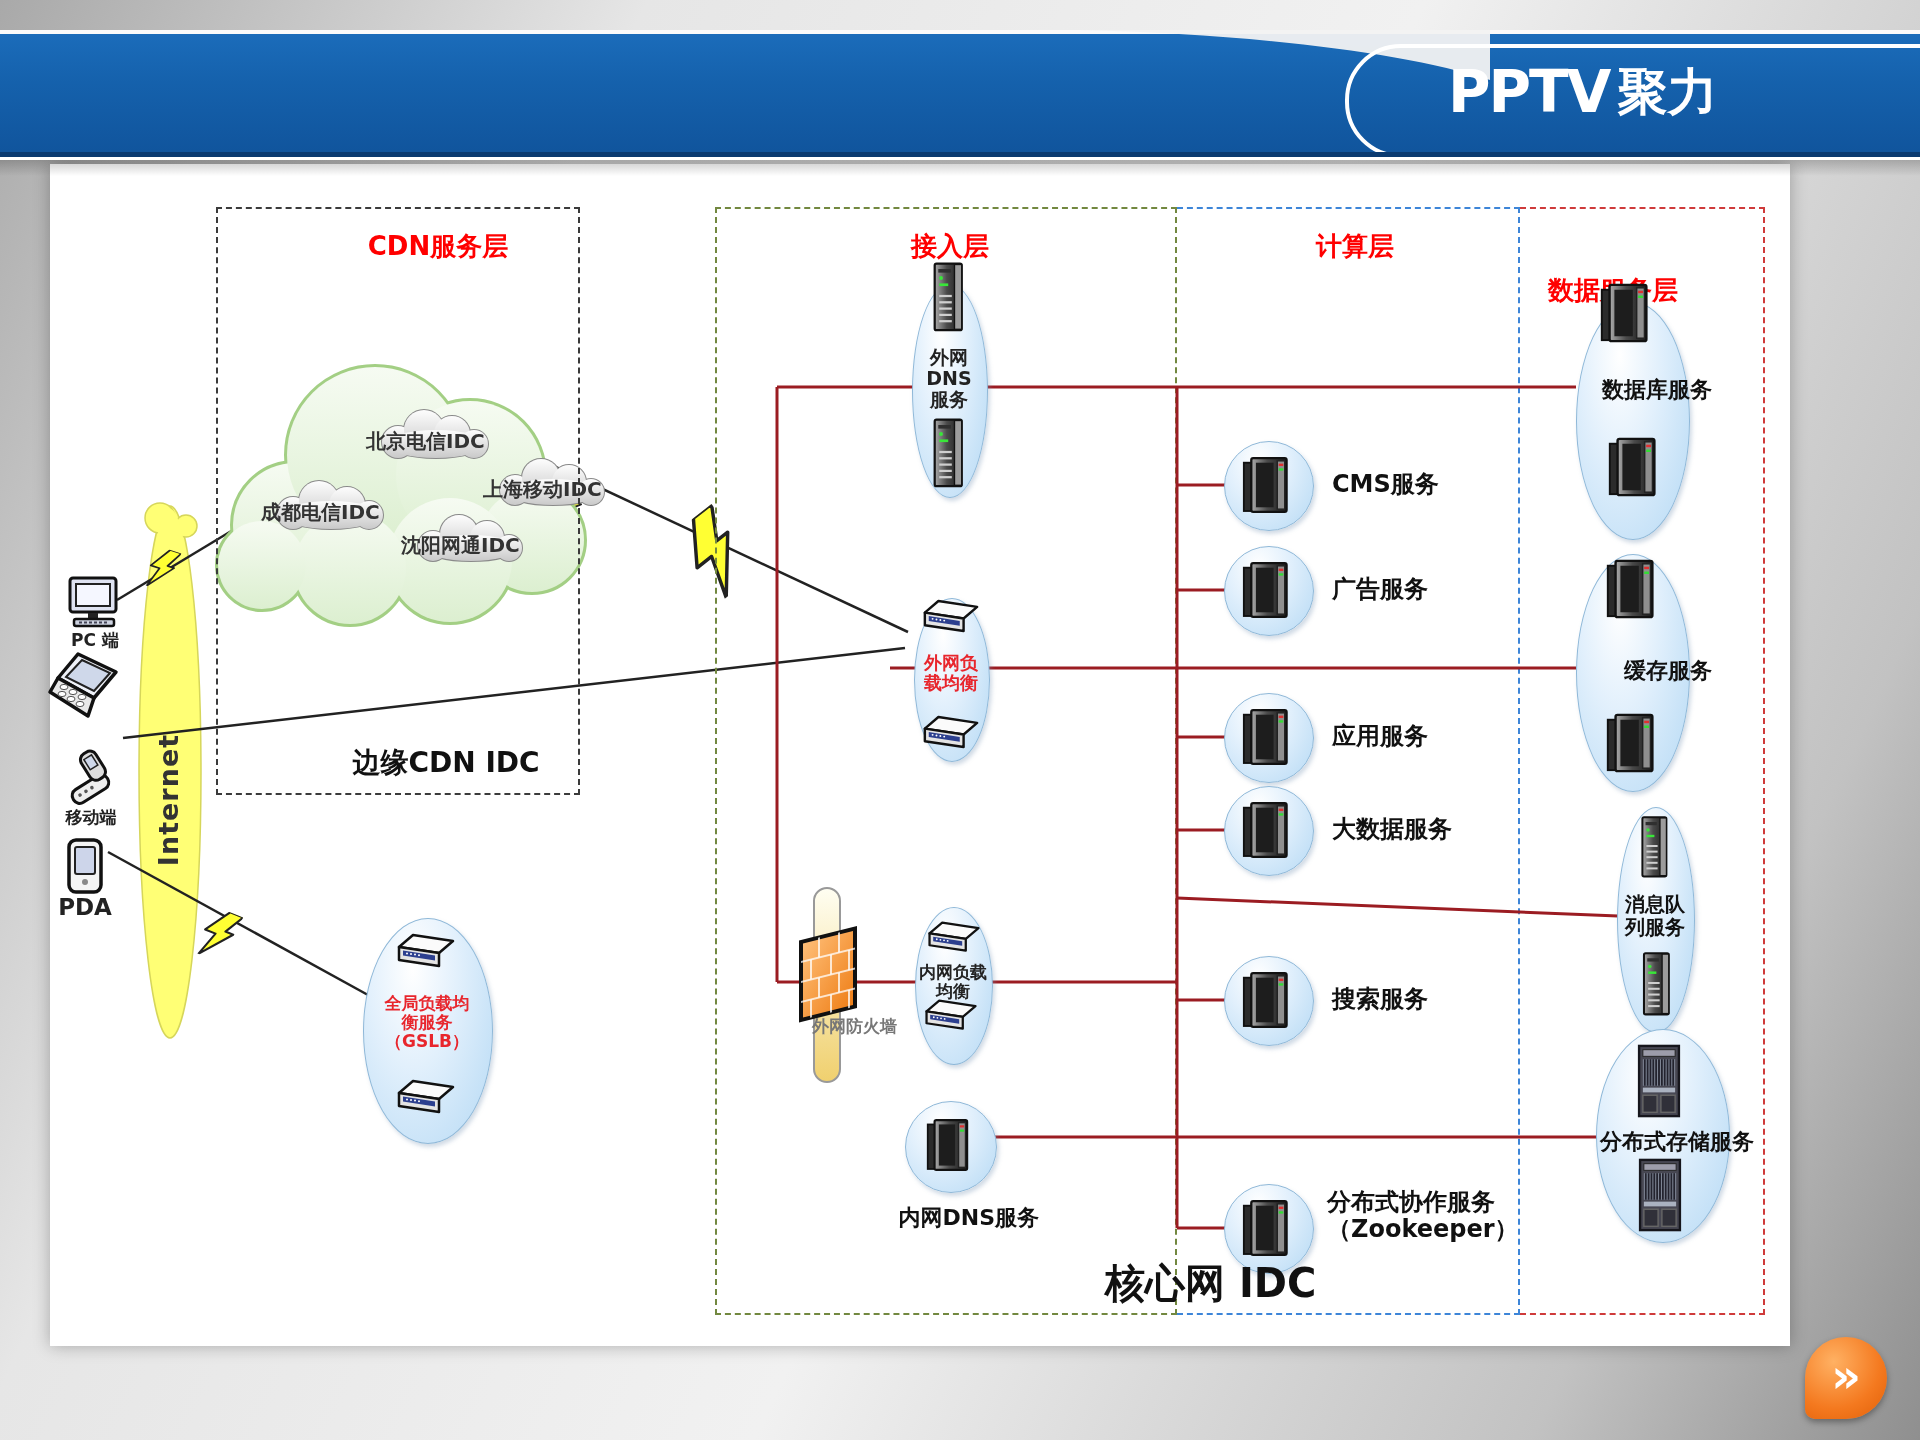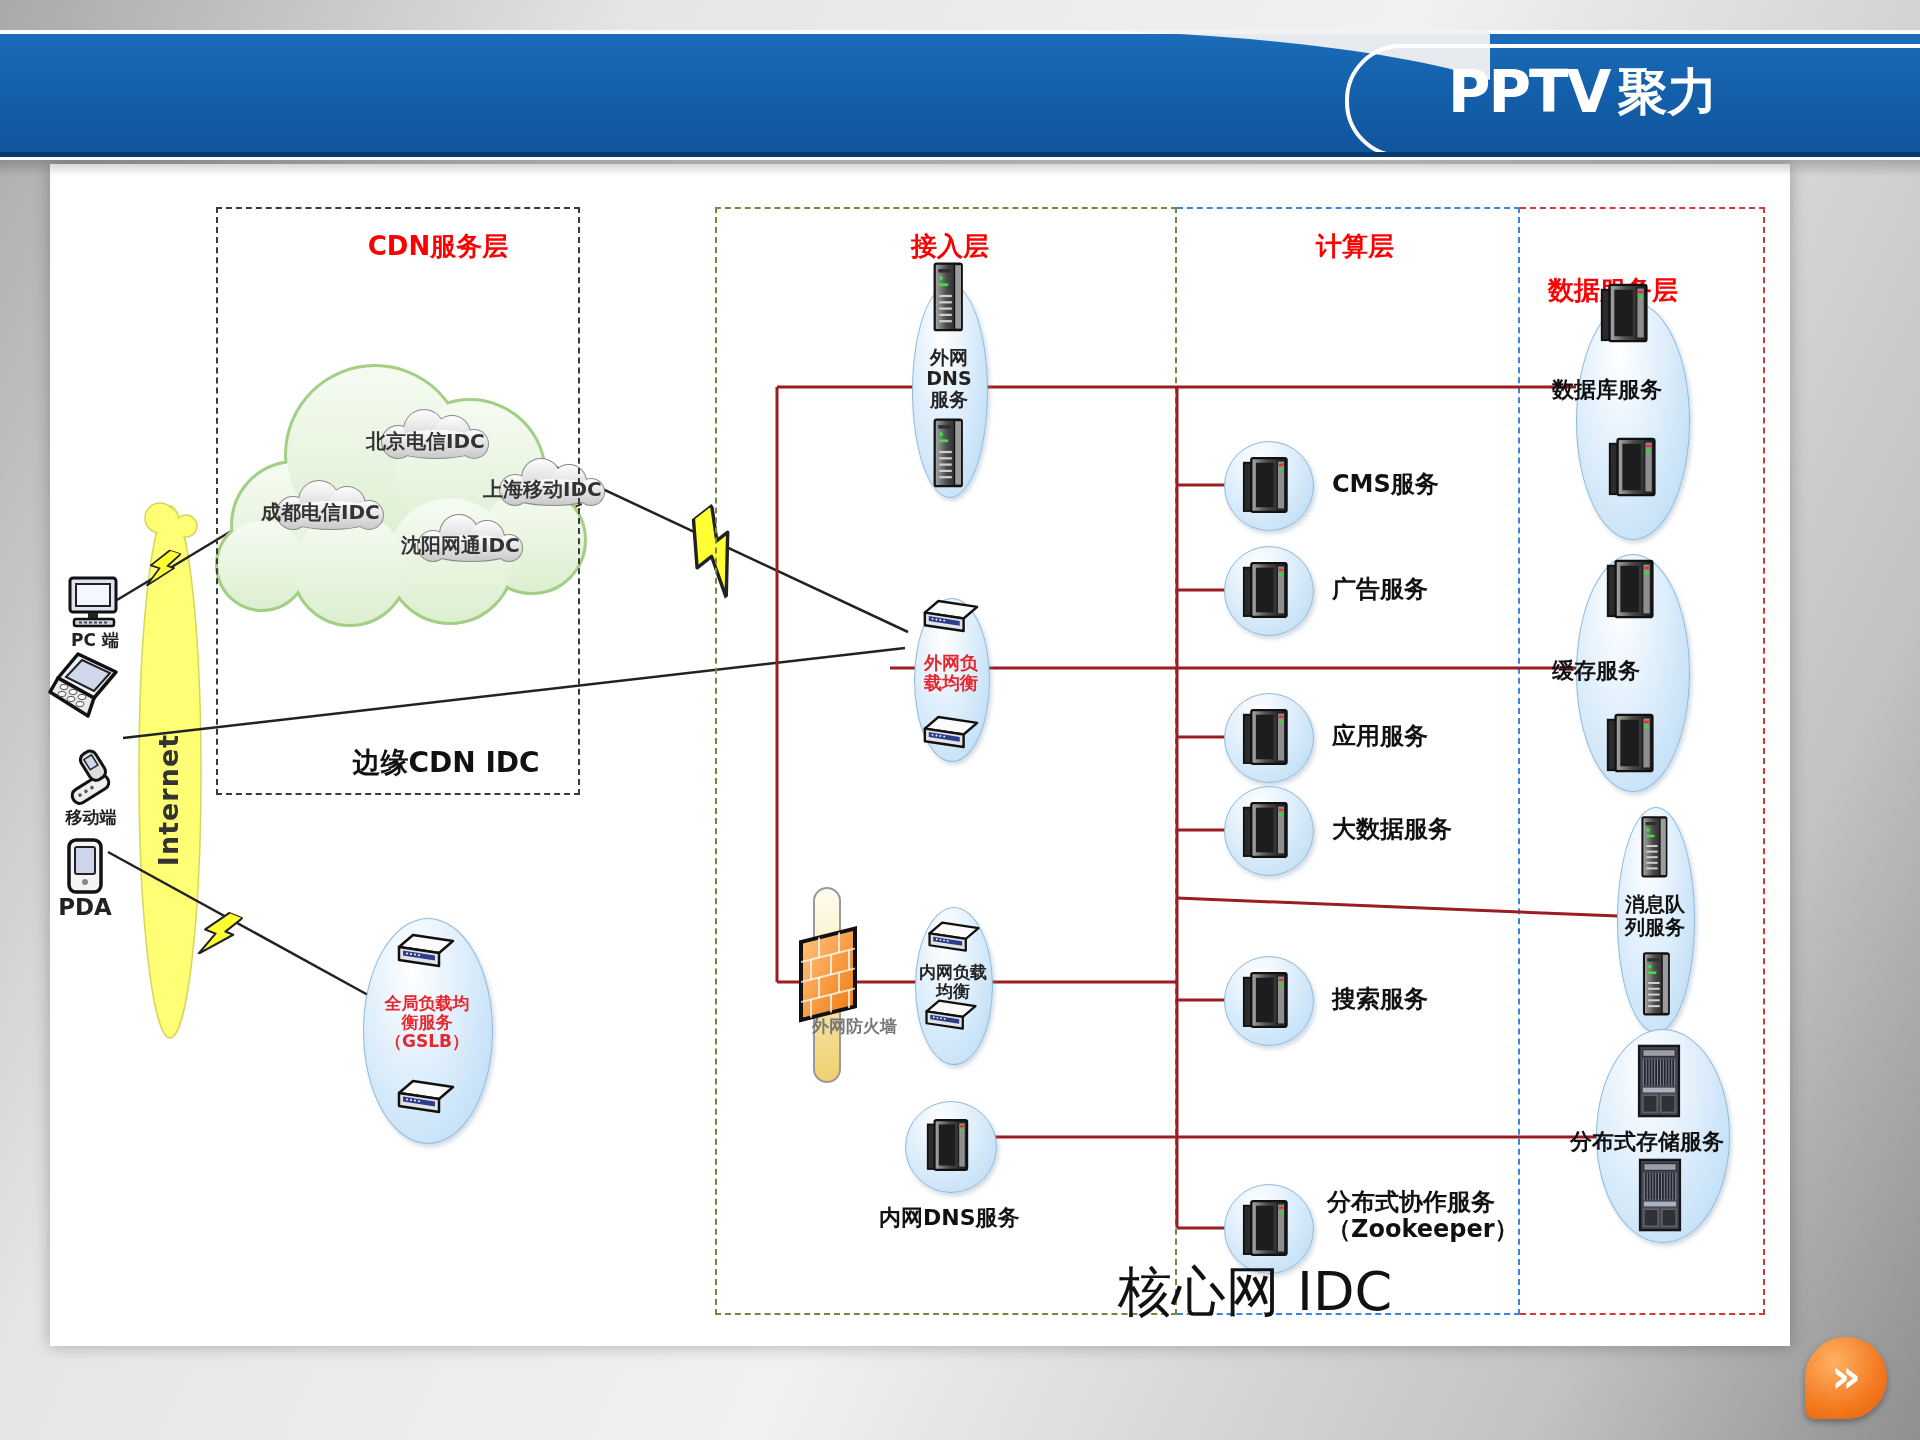--- a/index.html
+++ b/index.html
@@ -27,21 +27,21 @@
   #cdn-box{left:216px;top:207px;width:364px;height:588px;border:2px dashed #3a3a3a;}
   #access-box{left:715px;top:207px;width:462px;height:1108px;border:2px dashed #72883f;}
   #compute-box{left:1177px;top:207px;width:343px;height:1108px;border:2px dashed #3d85d8;border-left:none;}
   #data-box{left:1520px;top:207px;width:245px;height:1108px;border:2px dashed #cf3a3a;border-left:none;}
   
   .layerlabel{font-size:26px;font-weight:700;color:#ff0000;text-align:center;}
   .cloudlabel{font-size:20px;font-weight:700;color:#333;white-space:nowrap;}
   .devlabel{font-size:17px;font-weight:700;color:#222;text-align:center;}
   .nodetext{font-weight:700;text-align:center;}
   .svclabel{font-size:24px;font-weight:700;color:#111;white-space:nowrap;}
-  .datalabel{font-size:22px;font-weight:700;color:#111;text-align:left;white-space:nowrap;}
+  .datalabel{font-size:22px;font-weight:700;color:#111;text-align:right;white-space:nowrap;}
   
   .bluenode{border-radius:50%;border:1px solid #8fb8d8;
     background:radial-gradient(ellipse at 38% 22%, #ffffff 0%, #e2f0fc 40%, #b5d9f4 100%);
     box-shadow:2px 3px 4px rgba(120,150,180,.35);}
   
   #pager{left:1805px;top:1337px;width:82px;height:82px;border-radius:50% 50% 50% 12%;
     background:radial-gradient(circle at 35% 30%, #ffb163, #f4791f 60%, #e05f07);
     display:flex;align-items:center;justify-content:center;cursor:pointer;
     box-shadow:0 3px 6px rgba(0,0,0,.35);}
   #pager span{color:#fff;font-size:46px;font-weight:700;line-height:1;margin-top:-4px;}
@@ -475,21 +475,21 @@
 
   <div class="abs bluenode" style="left:1596px;top:1029px;width:132px;height:212px;z-index:4;"></div>
   <svg class="abs" style="left:1636px;top:1044px;z-index:4;" width="46" height="74">
       <use href="#sym-rack" width="46" height="74"></use>
     </svg>
   <svg class="abs" style="left:1637px;top:1158px;z-index:4;" width="46" height="74">
       <use href="#sym-rack" width="46" height="74"></use>
     </svg>
   <div class="abs datalabel" style="left:1570px;top:1127px;width:184px;z-index:4;">分布式存储服务</div>
 
-  <div class="abs" style="left:1105px;top:1256px;width:300px;text-align:center;font-size:54px;font-weight:400;color:#111;z-index:4;">核心网 IDC</div>
+  <div class="abs" style="left:1105px;top:1256px;width:300px;font-size:40px;font-weight:700;color:#111;z-index:4;">核心网 IDC</div>
 
   <div id="banner" class="abs" style="z-index:6;">
     <svg class="abs" style="left:0;top:-4px;" width="1920" height="60">
       <path d="M1080,0 C1250,4 1405,22 1490,50 L1490,0 Z" fill="#f2f2f2" opacity="0.95"></path>
     </svg>
     <div id="logo-pill" class="abs" style="top:10px;"></div>
   </div>
   <div id="logo" class="abs" style="z-index:7;">
     <span class="pptv">PPTV</span>
     <span class="juli">聚力</span>

